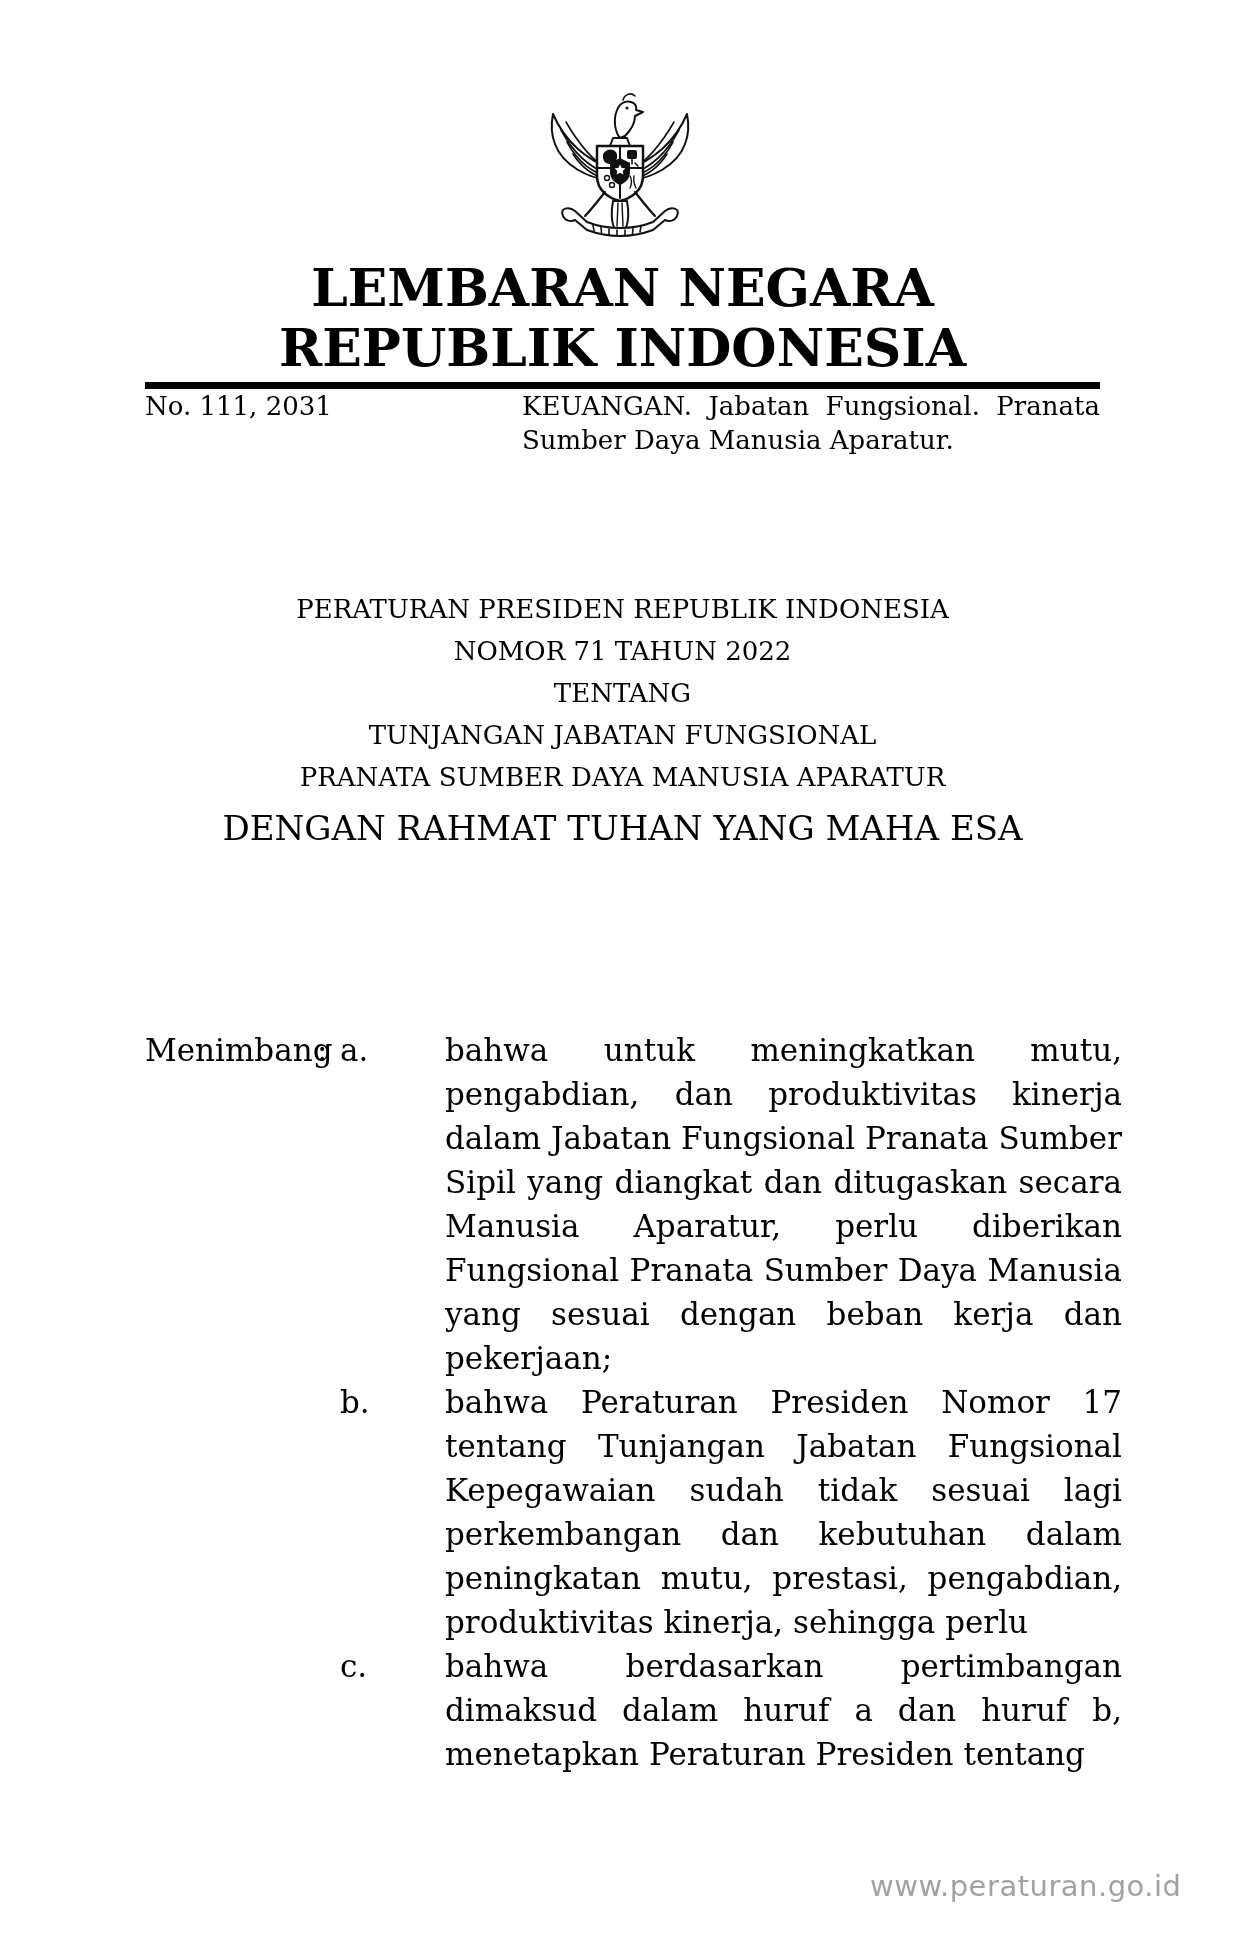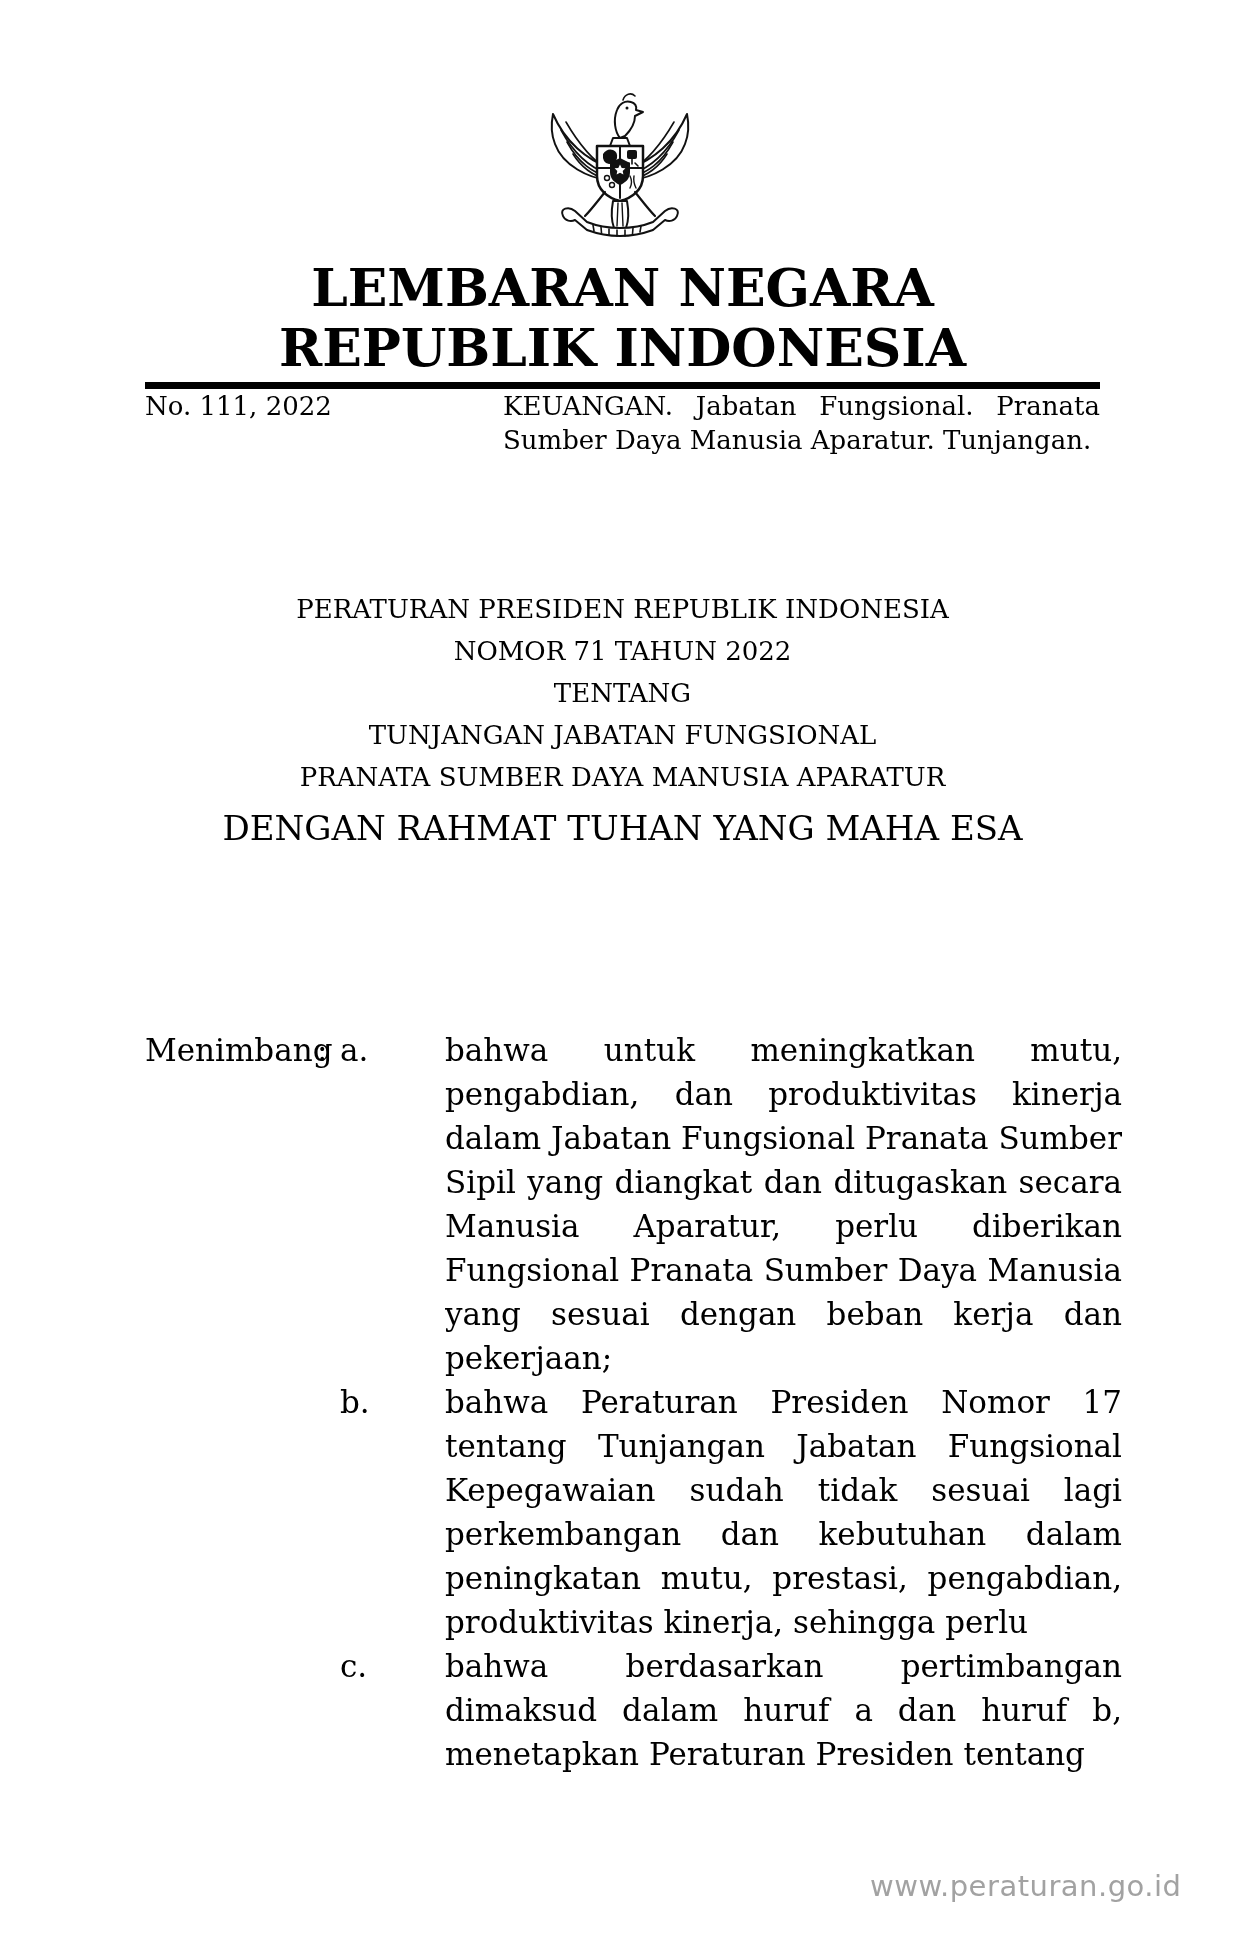--- a/index.html
+++ b/index.html
@@ -15,21 +15,21 @@
   .emblem{ position:absolute; left:535px; top:80px; width:170px; height:172px; }
   .masthead{
     position:absolute; left:145px; top:258px; width:955px;
     text-align:center; font-weight:bold; font-size:52px; line-height:60px;
     letter-spacing:0px; white-space:nowrap;
   }
   .rule{ position:absolute; left:145px; top:382px; width:955px; height:7px; background:var(--ink); }
   .meta{ position:absolute; left:145px; top:389px; width:955px; font-size:26px; line-height:34px; }
   .gazette-no{ position:absolute; left:0; top:0; white-space:nowrap; }
   .subject{ position:absolute; left:358px; top:0; width:597px; }
-  .sline{ text-align:justify; text-align-last:justify; height:34px; overflow:hidden; }
+  .sline{ text-align:justify; text-align-last:justify; height:34px; overflow:hidden;margin-left:19px; }
   .sline.last{ text-align:left; text-align-last:left; }
   
   .title-block{ position:absolute; left:145px; top:544px; width:955px;
     text-align:center; font-size:26px; line-height:42px;margin-top:44px; }
   .hline{ height:42px; overflow:hidden; white-space:nowrap; }
   .invocation{ position:absolute; left:145px; top:807px; width:955px;
     text-align:center; font-size:34px; line-height:42px; white-space:nowrap; }
   .enacting{ position:absolute; left:145px; top:899px; width:955px;
     text-align:center; font-size:26px; line-height:42px; white-space:nowrap; }
   
@@ -93,21 +93,21 @@
   </svg>
 
   <div class="masthead">
     <div>LEMBARAN NEGARA</div>
     <div>REPUBLIK INDONESIA</div>
   </div>
 
   <div class="rule"></div>
 
   <div class="meta">
-    <span class="gazette-no">No. 111, 2022</span>
+    <span class="gazette-no">No. 111, 2031</span>
     <div class="subject">
         <div class="sline">KEUANGAN. Jabatan Fungsional. Pranata</div>
         <div class="sline last">Sumber Daya Manusia Aparatur. Tunjangan.</div>
       </div>
   </div>
 
   <div class="title-block">
       <div class="hline">PERATURAN PRESIDEN REPUBLIK INDONESIA</div>
       <div class="hline">NOMOR 71 TAHUN 2022</div>
       <div class="hline">TENTANG</div>

